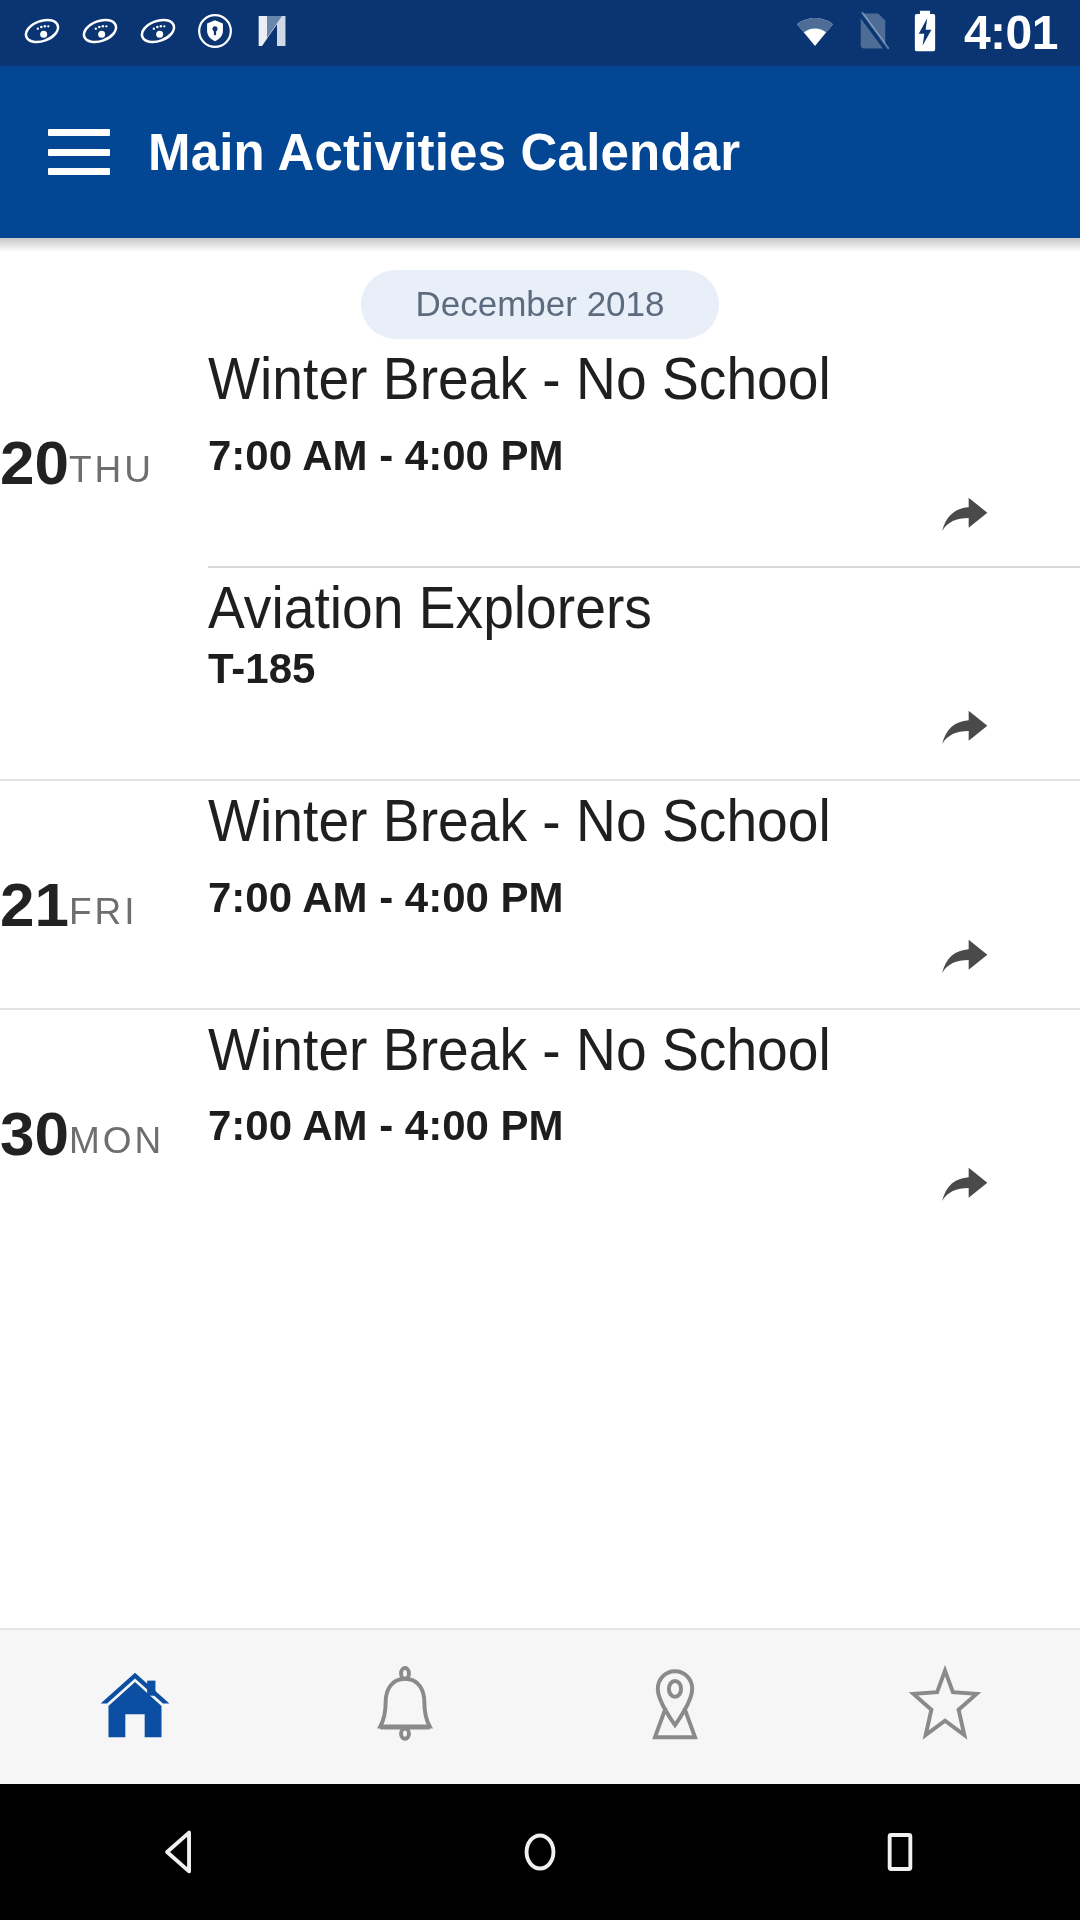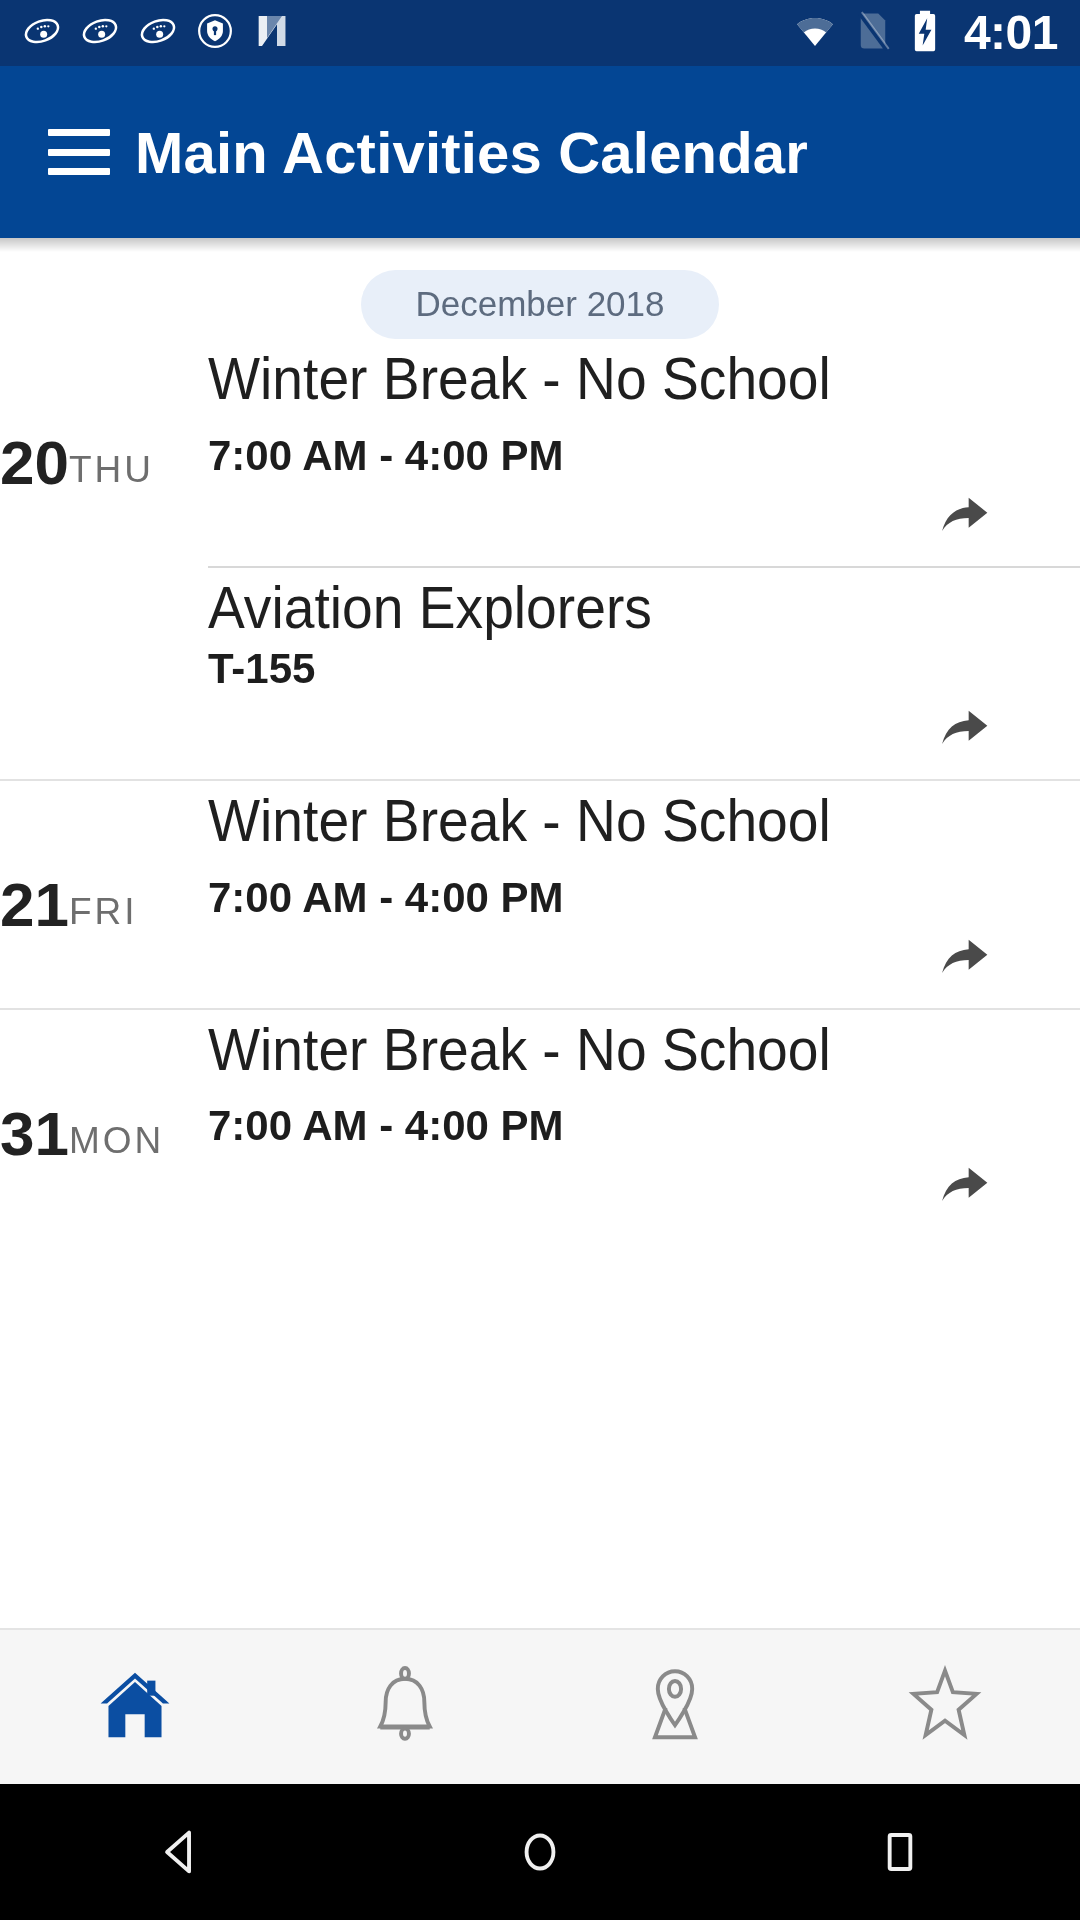--- a/index.html
+++ b/index.html
@@ -27,21 +27,21 @@
 
   
   .appbar{
     position:absolute; top:66px; left:0; width:1080px; height:172px;
     background:#034694; display:flex; align-items:center; padding-left:48px;
   }
   .hamburger{ width:62px; height:46px; display:flex; flex-direction:column;
     justify-content:space-between; cursor:pointer; }
   .hamburger span{ display:block; height:7px; background:#fff; border-radius:1px; width:100%; }
   .appbar-title{
-    color:#ffffff; font-size:58px; font-weight:bold; margin-left:25px;
+    color:#ffffff; font-size:51px; font-weight:bold; margin-left:38px;
     font-family:"Liberation Sans", sans-serif; letter-spacing:0.2px;
     white-space:nowrap;
   }
 
   
   .content{
     position:absolute; top:238px; left:0; width:1080px; height:1390px;
     background:#ffffff; overflow:hidden;
   }
   .content-shadow{
@@ -238,21 +238,21 @@
           </div>
         </div>
       </div>
 
       <div class="inner-sep"></div>
 
       <div class="event-row">
         <div class="day-col spacer"></div>
         <div class="ev-col">
           <div class="ev-title">Aviation Explorers</div>
-          <div class="ev-loc">T-155</div>
+          <div class="ev-loc">T-185</div>
           <div class="share-row">
             <div class="share-btn">
               <svg width="56" height="48" viewBox="0 0 24 20">
                 <path d="M14 2.2 L14 6.3 C8.2 6.7 4.4 9.8 2.6 16.4 C5 12.6 8.6 10.9 14 10.9 L14 15 L22 8.6 Z" fill="#4a4a4a"></path>
               </svg>
             </div>
           </div>
         </div>
       </div>
     </div>
@@ -277,21 +277,21 @@
           </div>
         </div>
       </div>
     </div>
 
     <div class="group-sep"></div>
 
     <div class="day-group">
       <div class="event-row">
         <div class="day-col">
-          <div class="day-num">31</div>
+          <div class="day-num">30</div>
           <div class="day-dow">MON</div>
         </div>
         <div class="ev-col">
           <div class="ev-title">Winter Break - No School</div>
           <div class="ev-time">7:00 AM - 4:00 PM</div>
           <div class="share-row">
             <div class="share-btn">
               <svg width="56" height="48" viewBox="0 0 24 20">
                 <path d="M14 2.2 L14 6.3 C8.2 6.7 4.4 9.8 2.6 16.4 C5 12.6 8.6 10.9 14 10.9 L14 15 L22 8.6 Z" fill="#4a4a4a"></path>
               </svg>

